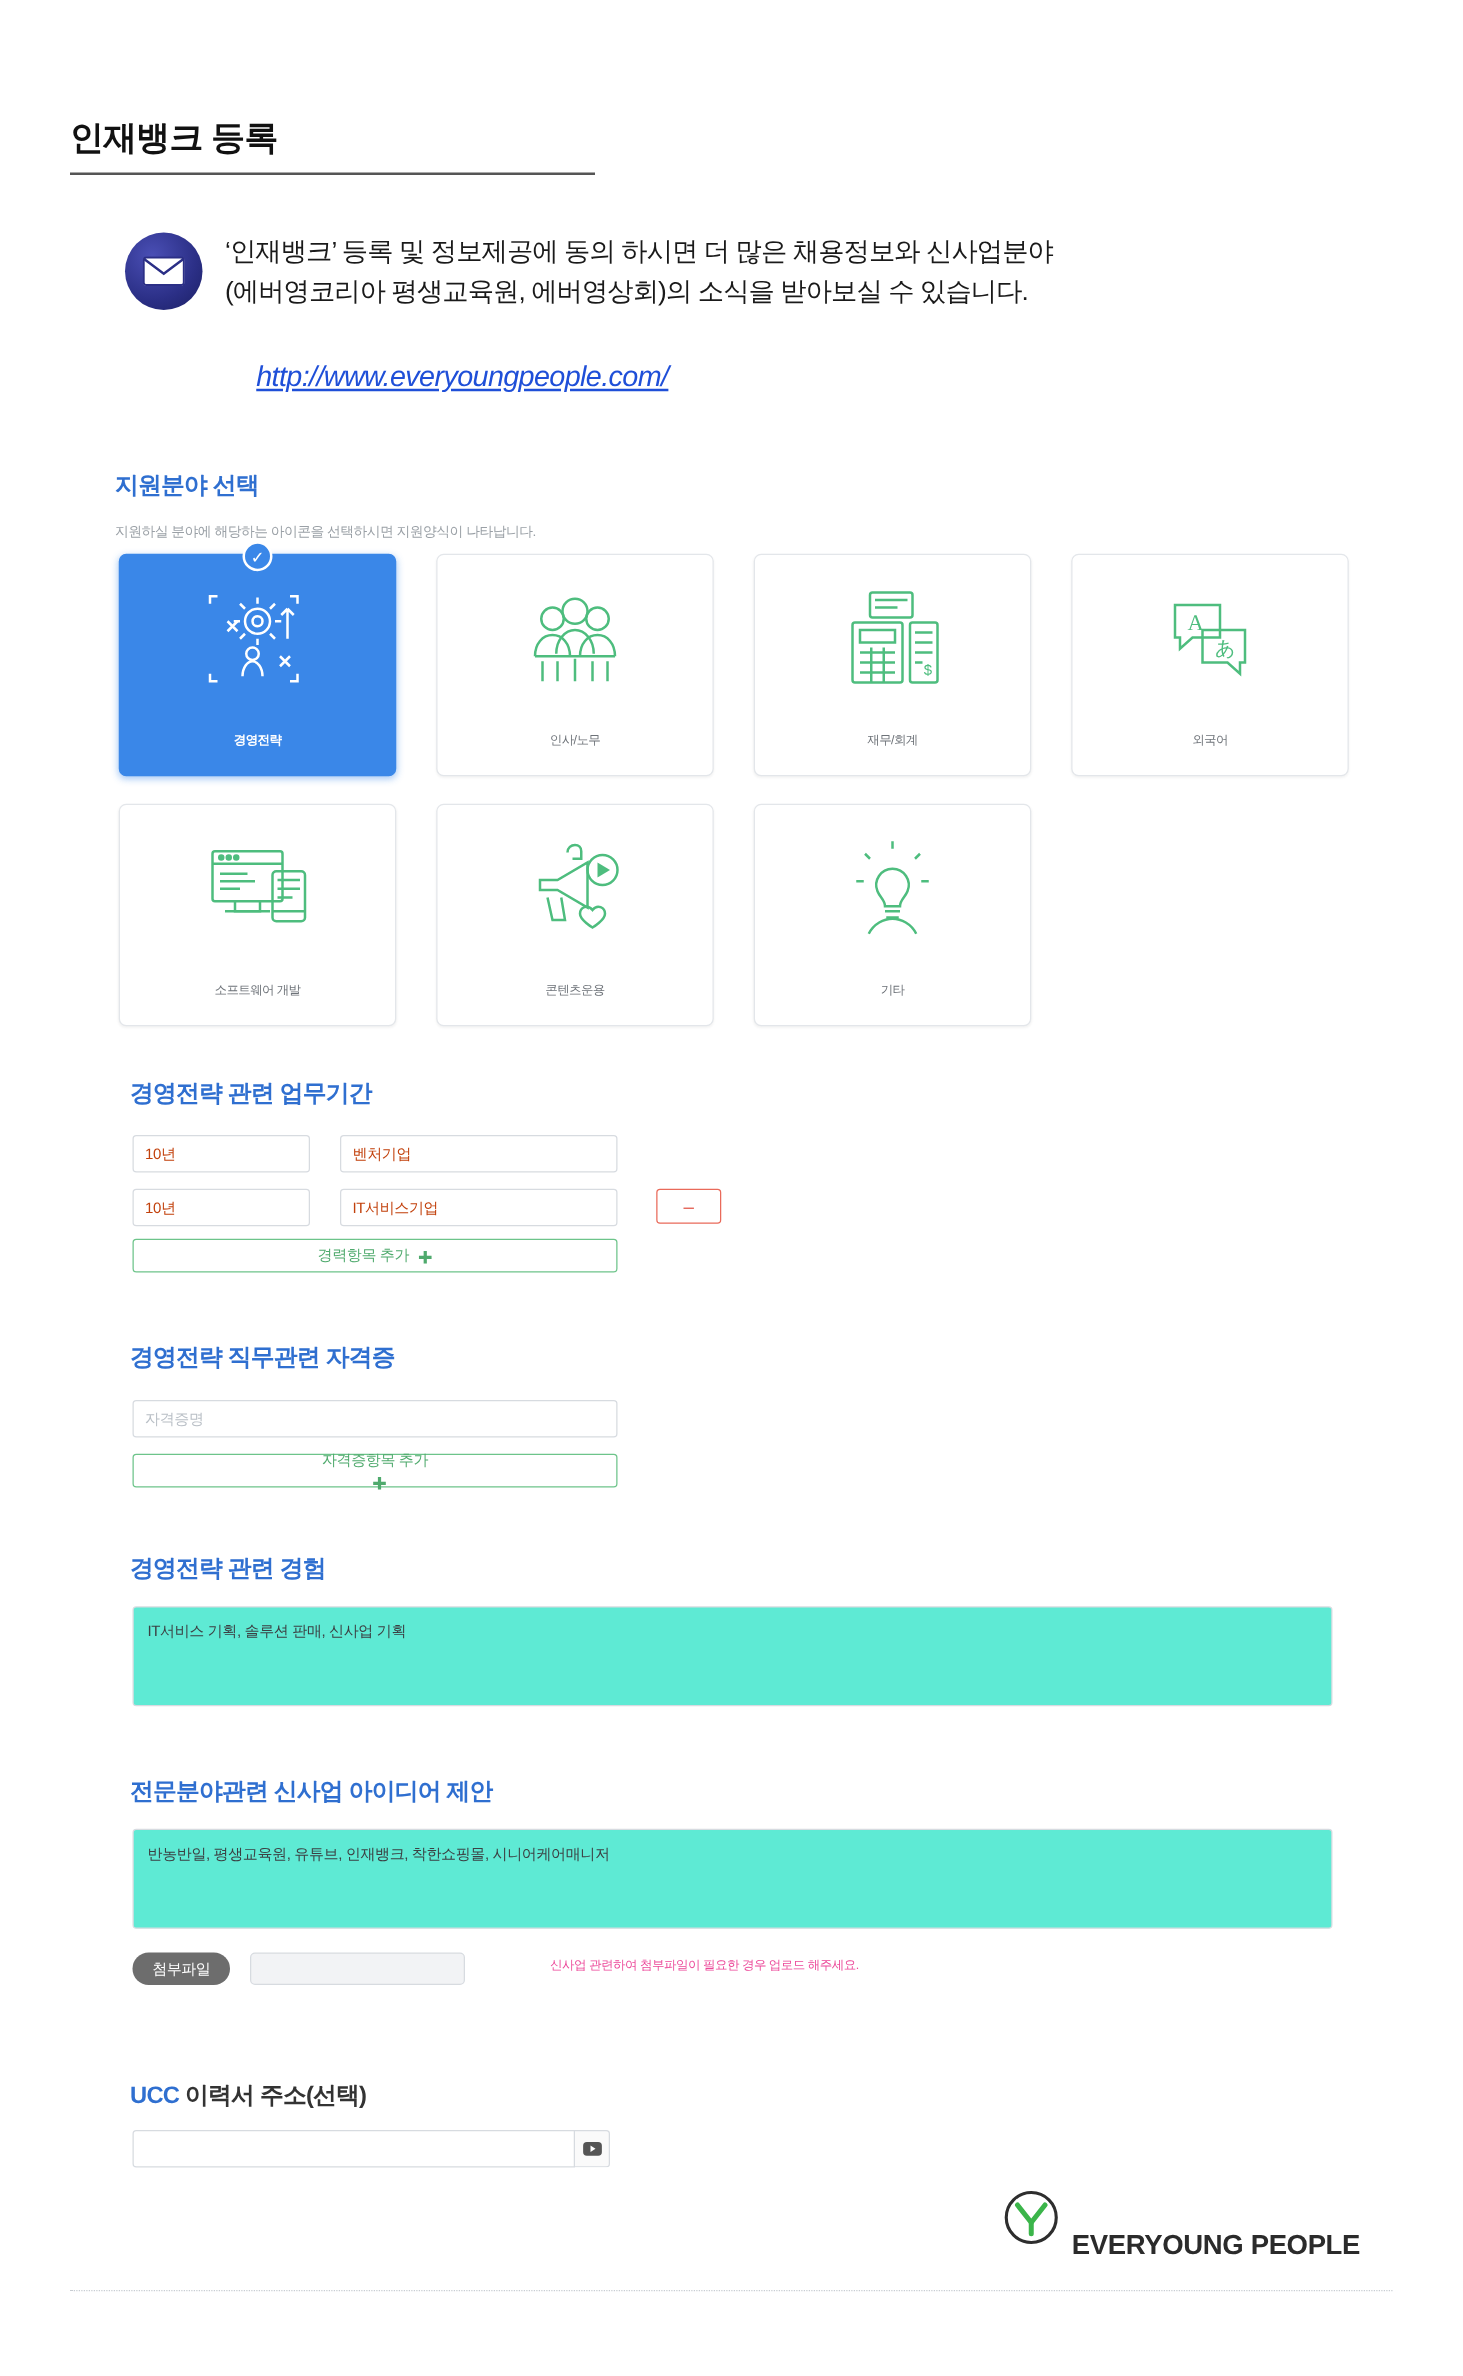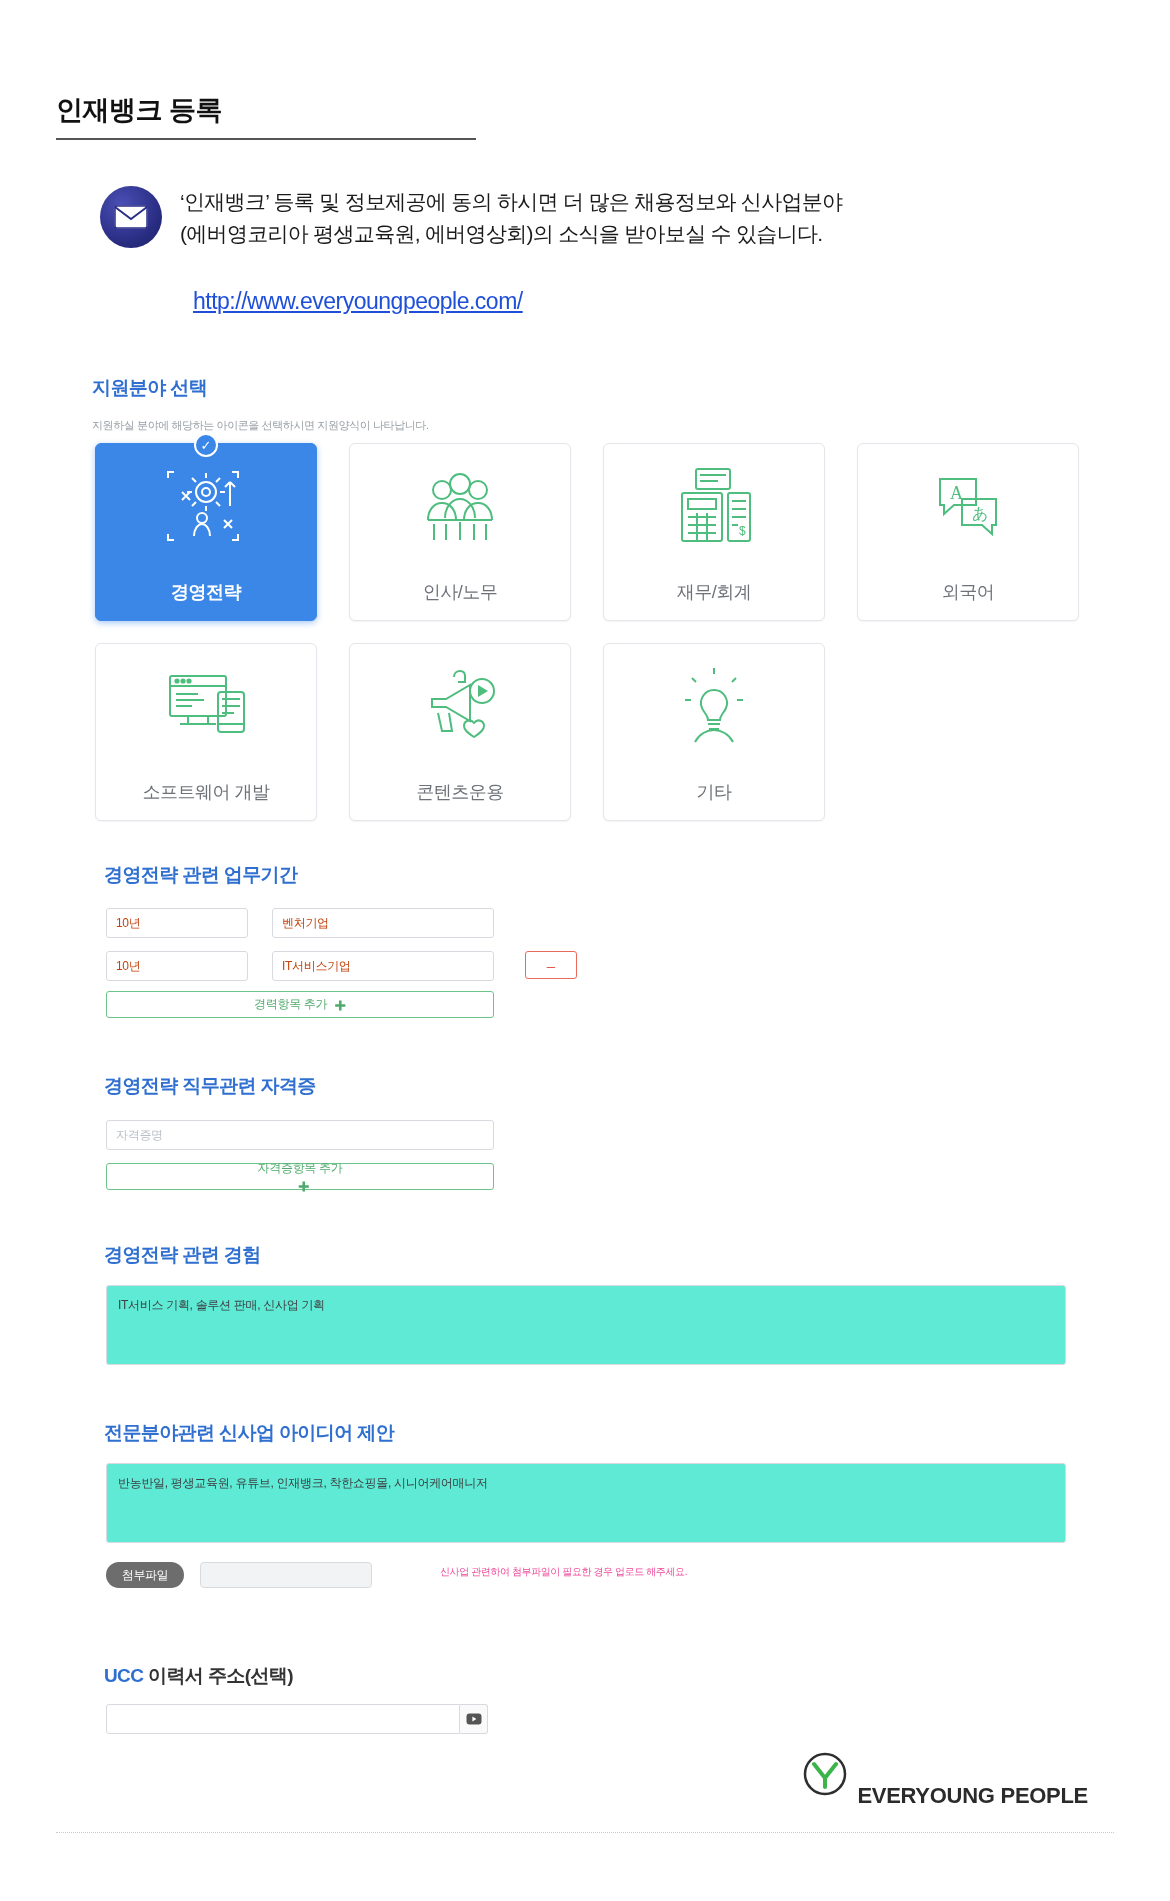--- a/index.html
+++ b/index.html
@@ -50,22 +50,23 @@
   .mail-badge svg { display:block; }
   .notice-text {
     font-size: 21px;
     line-height: 1.5;
     color: #1a1a1a;
     letter-spacing: -0.7px;
     padding-top: 4px;
   }
   .notice-link-wrap {
     position: absolute;
-    left: 193px; top: 288px;
+    left: 205px; top: 288px;
     width: 700px;
+    font-style: italic;
   }
   .notice-link {
     font-size: 23px;
     color: #1f4fd8;
     text-decoration: underline;
     letter-spacing: -0.5px;
   }
 
   
   .sec-h {
@@ -102,21 +103,21 @@
     display: flex;
     flex-direction: column;
     align-items: center;
     justify-content: center;
     box-shadow: 0 1px 2px rgba(0,0,0,.05);
     cursor: pointer;
   }
   .card .ic { height: 92px; display: flex; align-items: center; justify-content: center; }
   .card .cap {
     margin-top: 28px;
-    font-size: 18px;
+    font-size: 10px;
     color: #6d7278;
     letter-spacing: -0.5px;
     text-align: right;
   }
   .card.selected {
     background: #3a87e8;
     border-color: #3a87e8;
     box-shadow: 0 2px 6px rgba(58,135,232,.45);
   }
   .card.selected .cap { color: #fff; font-weight: bold; }

